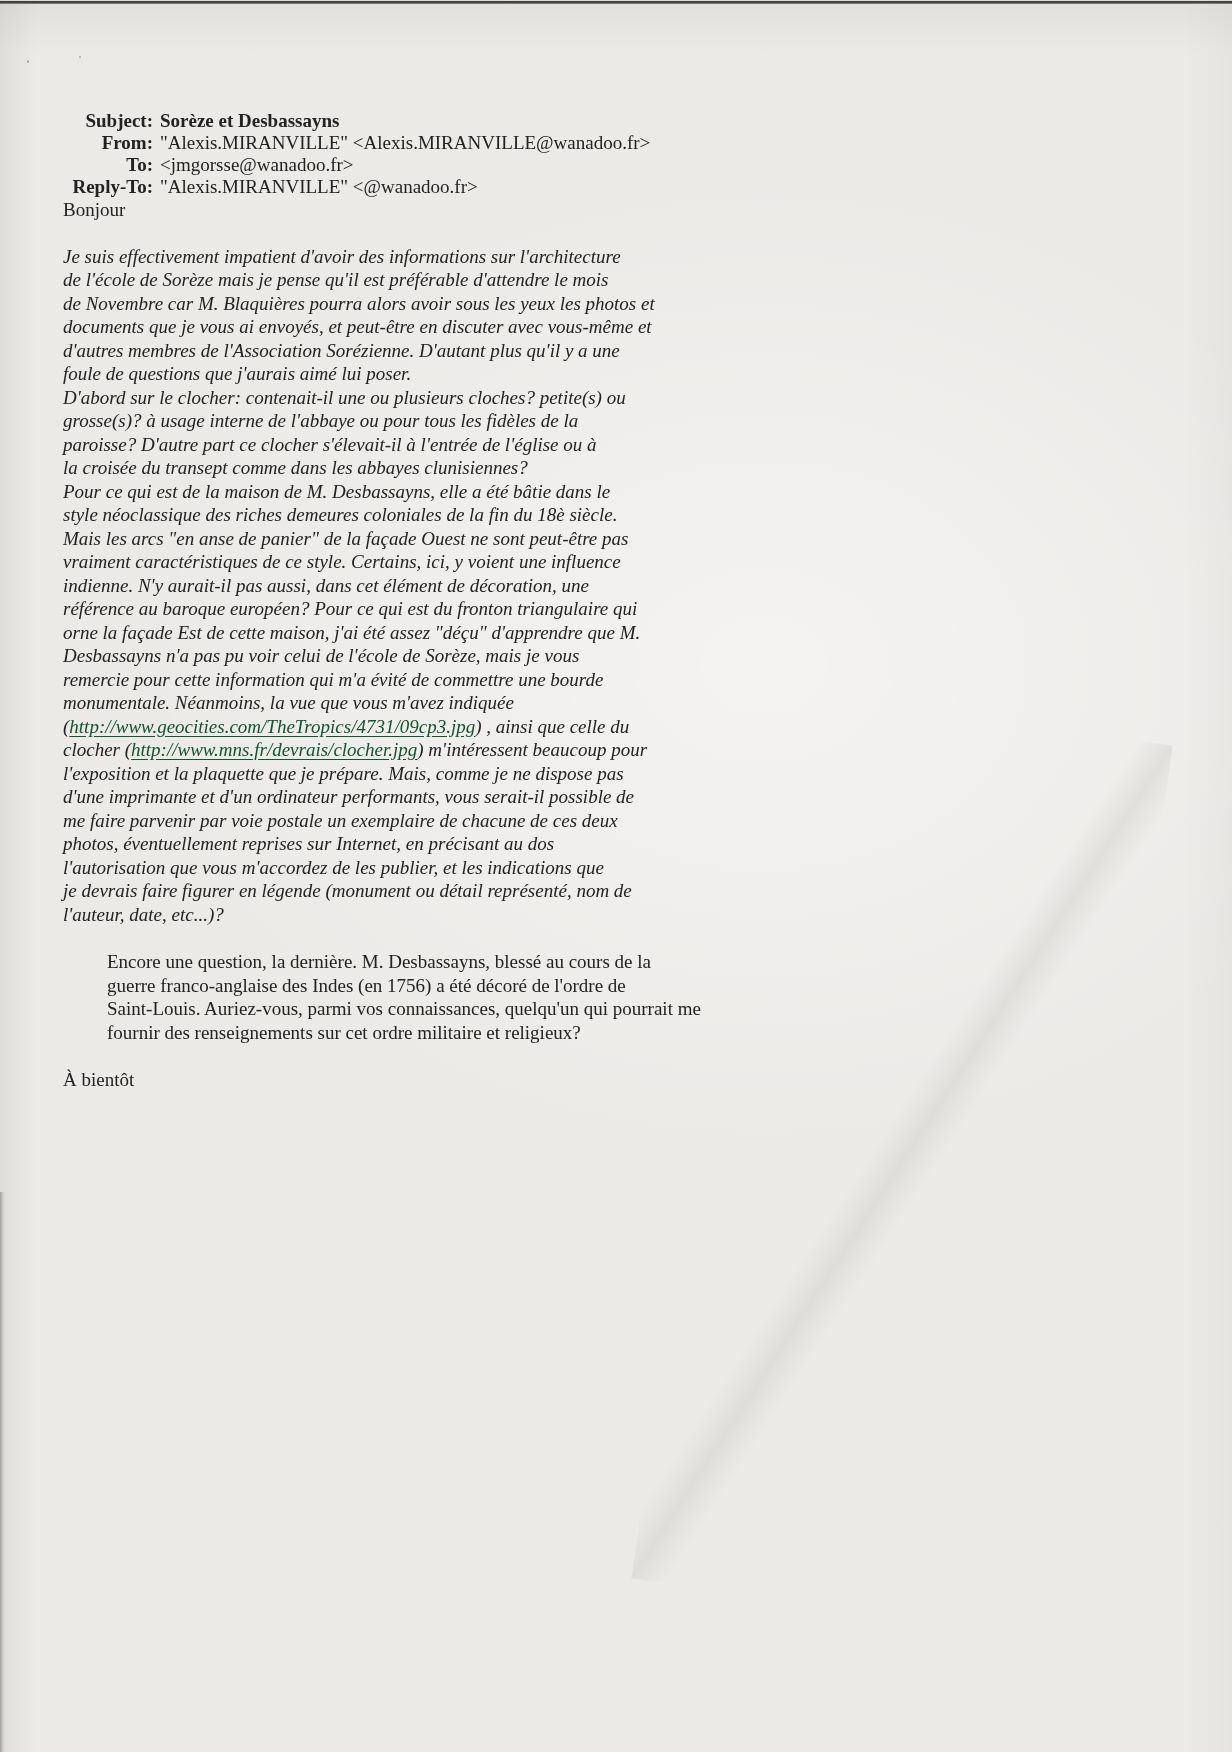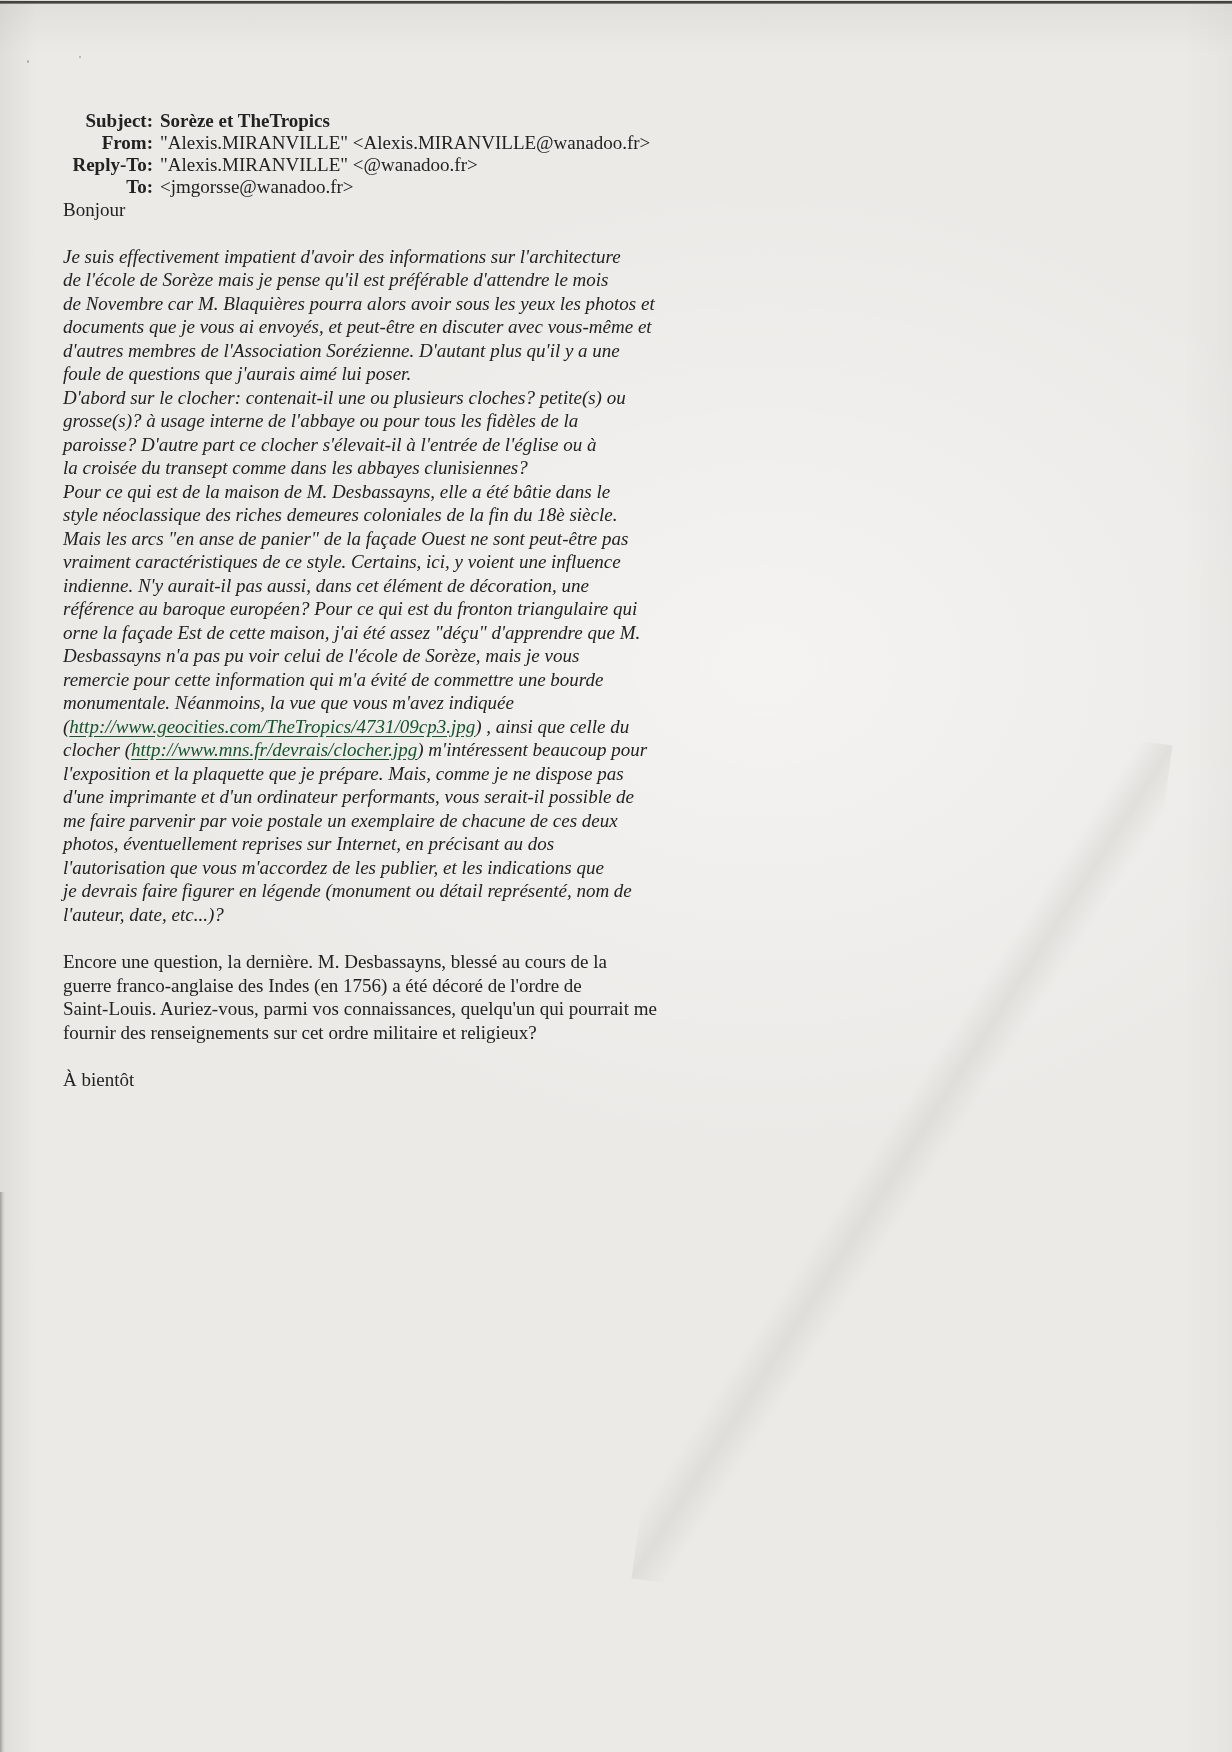--- a/index.html
+++ b/index.html
@@ -77,21 +77,21 @@
 
   
   .para {
     font-size: 19px;
     line-height: 23.5px;
     white-space: pre-line;
     width: 760px;
   }
   .greeting { }
   .main-para { margin-top: 23px; font-style: italic; }
-  .question-para { margin-top: 24px; }
+  .question-para { margin-top: 24px; margin-left: 44px; }
   .closing-para { margin-top: 24px; }
   .signoff { margin-top: 24px; }
 
   a.url {
     color: #14532d;
     text-decoration: underline;
     text-underline-offset: 3px;
     cursor: pointer;
   }
 </style>
@@ -102,33 +102,33 @@
 <div class="scan-edge-left-bottom"></div>
 <div class="paper-crease"></div>
 <div class="speck s1"></div>
 <div class="speck s2"></div>
 
 <div class="letter">
 
   <div class="mail-header">
     <div class="hrow">
       <span class="hlabel">Subject:</span>
-      <span class="hvalue bold">Sorèze et TheTropics</span>
+      <span class="hvalue bold">Sorèze et Desbassayns</span>
     </div>
     <div class="hrow">
       <span class="hlabel">From:</span>
       <span class="hvalue">"Alexis.MIRANVILLE" &lt;Alexis.MIRANVILLE@wanadoo.fr&gt;</span>
     </div>
     <div class="hrow">
+      <span class="hlabel">To:</span>
+      <span class="hvalue">&lt;jmgorsse@wanadoo.fr&gt;</span>
+    </div>
+    <div class="hrow">
       <span class="hlabel">Reply-To:</span>
       <span class="hvalue">"Alexis.MIRANVILLE" &lt;@wanadoo.fr&gt;</span>
-    </div>
-    <div class="hrow">
-      <span class="hlabel">To:</span>
-      <span class="hvalue">&lt;jmgorsse@wanadoo.fr&gt;</span>
     </div>
   </div>
 
   <p class="para greeting">Bonjour</p>
 
   <p class="para main-para"><span>Je suis effectivement impatient d'avoir des informations sur l'architecture
 de l'école de Sorèze mais je pense qu'il est préférable d'attendre le mois
 de Novembre car M. Blaquières pourra alors avoir sous les yeux les photos et
 documents que je vous ai envoyés, et peut-être en discuter avec vous-même et
 d'autres membres de l'Association Sorézienne. D'autant plus qu'il y a une

